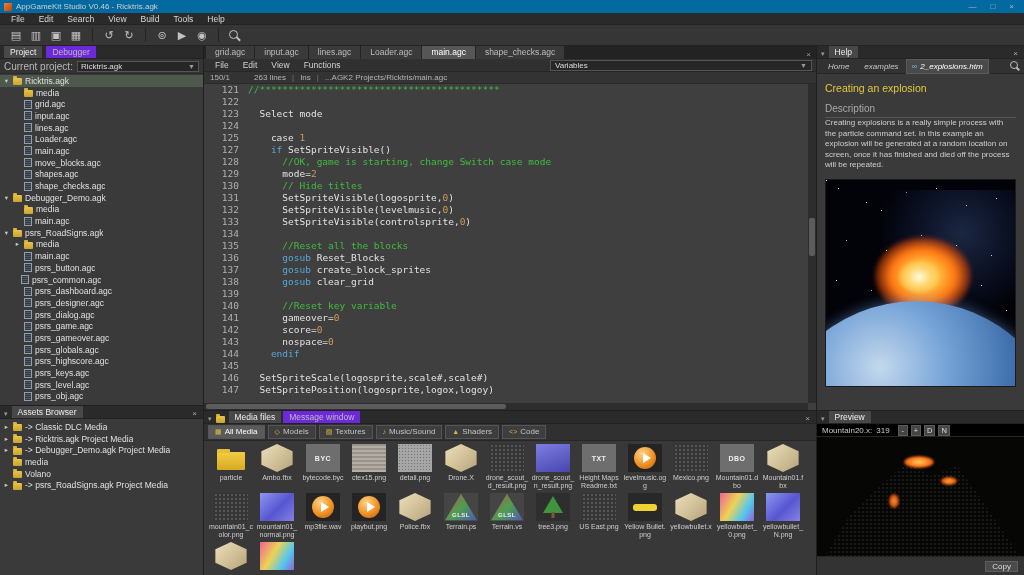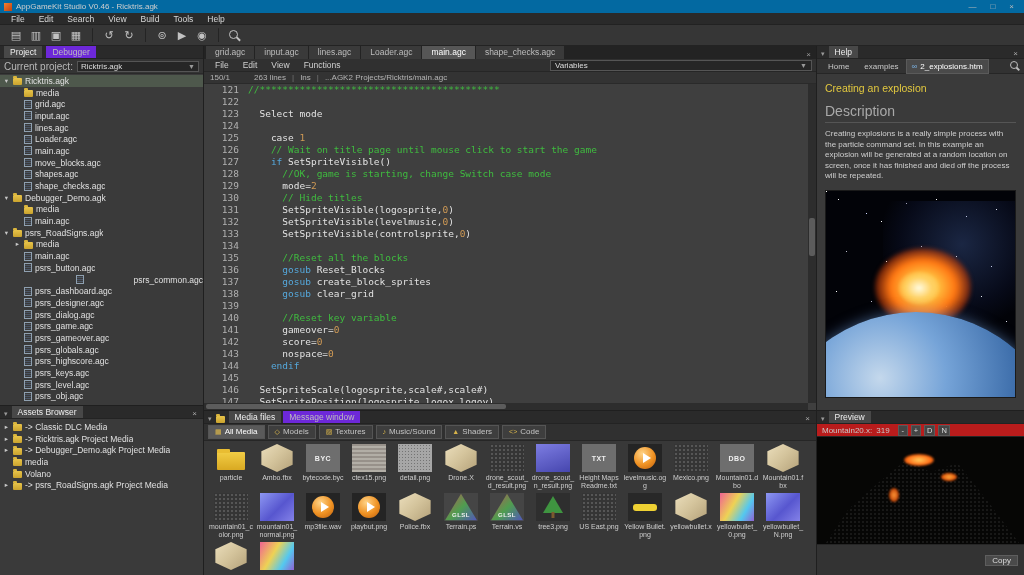--- a/index.html
+++ b/index.html
@@ -118,63 +118,63 @@
   .k-shader .thumb-badge { position:absolute; bottom:3px; left:0; right:0; text-align:center; font-size:6px; }
   .k-img-tree { background:#2e2e2e; }
   .k-img-tree::before { content:""; position:absolute; left:50%; top:3px; transform:translateX(-50%); border-left:10px solid #0000; border-right:10px solid #0000; border-bottom:17px solid #3f9440; }
   .k-img-tree::after { content:""; position:absolute; left:50%; bottom:3px; transform:translateX(-50%); width:3px; height:6px; background:#7b5a2e; }
   .k-img-yellow { background:#282828; }
   .k-img-yellow::before { content:""; position:absolute; left:5px; right:5px; top:11px; height:7px; background:#efd133; border-radius:3px; }
   .k-img-color { background:linear-gradient(120deg,#ef6292 0%,#eed254 40%,#54c8ef 72%,#9061d2 100%); }
 
   
   .help-panel { flex:1; min-height:0; display:flex; flex-direction:column; }
-  .helpnav { height:15px; flex:none; display:flex; align-items:center; gap:14px; background:#323232; border-bottom:1px solid #262626; padding:0 3px; }
+  .helpnav { height:15px; flex:none; display:flex; align-items:center; gap:14px; background:#323232; border-bottom:1px solid #262626; padding:0 3px;font-style:italic; }
   .hchip { font-size:8px; color:#c8c8c8; padding:1px 5px; line-height:11px; white-space:nowrap; display:flex; align-items:center; gap:3px; }
   .hchip.active { background:#4a4a4a; color:#fff; border:1px solid #5a5a5a; }
   .linkglyph { color:#7ab0e0; font-size:8px; }
   .helpnav .magwrap { margin-left:auto; position:relative; width:12px; height:12px; }
   .magwrap::before { content:""; position:absolute; width:6px; height:6px; border:1.5px solid #bbb; border-radius:50%; left:1px; top:1px; }
   .magwrap::after { content:""; position:absolute; width:4px; height:1.5px; background:#bbb; left:7px; top:8px; transform:rotate(45deg); }
   .help-body { flex:1; overflow:hidden; padding:8px 8px 0 8px; }
   .help-title { font-size:10.5px; color:#e3c93f; margin-bottom:9px; }
-  .help-section { font-size:14px; color:#a9a9a9; border-bottom:1px solid #555; padding-bottom:3px; margin-bottom:6px; }
+  .help-section { font-size:10px; color:#a9a9a9; border-bottom:1px solid #555; padding-bottom:3px; margin-bottom:0; }
   .help-text { font-size:8px; line-height:10.5px; color:#cfcfcf; margin-bottom:8px; }
   .help-img { position:relative; height:208px; background:#020308; overflow:hidden; border:1px solid #1a1a1a; }
   .stars { position:absolute; width:1px; height:1px; background:#fff; left:0; top:0;
     box-shadow: 12px 8px #fff, 40px 22px #cfd8ff, 55px 30px #fff, 80px 12px #aab, 110px 8px #fff,
       140px 25px #dde, 170px 18px #fff, 20px 60px #bbc, 60px 70px #fff, 95px 55px #ccd,
       130px 65px #fff, 165px 75px #dde, 10px 100px #fff, 45px 110px #bbc, 85px 95px #fff,
       120px 115px #ccd, 155px 105px #fff, 180px 130px #dde, 30px 140px #fff, 70px 150px #bbc,
       110px 160px #fff, 150px 155px #ccd, 25px 180px #fff, 90px 185px #bbc, 140px 190px #fff; }
   .nebula { position:absolute; left:30%; top:5%; width:70%; height:60%; background:radial-gradient(ellipse at 60% 35%, rgba(90,130,220,.28), rgba(40,60,140,.12) 55%, #0000 75%); }
   .explosion { position:absolute; left:26%; top:28%; width:96px; height:78px; border-radius:50%;
     background:radial-gradient(ellipse, #fff6c0 0%, #ffc040 22%, #ff7612 48%, rgba(190,55,8,.55) 68%, #0000 80%); filter:blur(2px); }
   .explosion-core { position:absolute; left:38%; top:39%; width:42px; height:34px; border-radius:50%;
     background:radial-gradient(ellipse, #fffbe0 0%, #ffd060 45%, #0000 75%); filter:blur(1px); }
   .earth { position:absolute; left:-60px; bottom:-215px; width:300px; height:300px; border-radius:50%;
     background:radial-gradient(circle at 38% 22%, #c4d8ec 0%, #76a4d8 22%, #2e5f9e 52%, #122b4e 78%, #060f1e 95%);
     box-shadow:0 0 14px rgba(120,170,240,.5); }
 
   
   .preview-panel { height:165px; flex:none; display:flex; flex-direction:column; border-top:1px solid #1f1f1f; }
-  .pv-controls { height:13px; flex:none; display:flex; align-items:center; gap:4px; font-size:8px; color:#c8c8c8; background:#b91c1c; border-bottom:1px solid #262626; padding:0 5px; }
+  .pv-controls { height:13px; flex:none; display:flex; align-items:center; gap:4px; font-size:8px; color:#c8c8c8; background:#000000; border-bottom:1px solid #262626; padding:0 5px; }
   .pv-btn { min-width:10px; text-align:center; background:#454545; border:1px solid #5a5a5a; font-size:7.5px; line-height:9px; padding:0 2px; color:#ddd; }
   .pv-canvas { flex:1; position:relative; background:#060605; overflow:hidden; }
   .mountain { position:absolute; left:4%; right:2%; bottom:0; top:14%;
     clip-path:polygon(0 100%, 12% 62%, 28% 32%, 42% 8%, 54% 22%, 68% 12%, 84% 55%, 100% 100%);
     background:linear-gradient(150deg,#7d7468 0%,#575148 35%,#343029 70%,#1c1a17 100%);
     background-image:radial-gradient(rgba(255,255,255,.07) 1px,#0000 1px); background-size:4px 4px; }
   .lava1 { position:absolute; left:42%; top:16%; width:30px; height:12px; border-radius:50%;
     background:radial-gradient(#ffd060, #ff6812 60%, #0000 85%); filter:blur(1px); }
   .lava2 { position:absolute; left:60%; top:34%; width:16px; height:8px; border-radius:50%;
     background:radial-gradient(#ffb040, #e05008 65%, #0000 90%); filter:blur(1px); }
   .lava3 { position:absolute; left:35%; top:48%; width:10px; height:14px; border-radius:50%;
     background:radial-gradient(#ff9838, #c04408 65%, #0000 90%); filter:blur(1px); }
-  .pv-footer { height:31px; flex:none; background:#333; display:flex; align-items:center; justify-content:flex-end; padding:0 6px; border-top:1px solid #262626; }
+  .pv-footer { height:19px; flex:none; background:#333; display:flex; align-items:center; justify-content:flex-end; padding:0 6px; border-top:1px solid #262626; }
   .copy-btn { font-size:8px; color:#ddd; background:#4a4a4a; border:1px solid #5e5e5e; line-height:9px; padding:0 6px; }
 </style>
 </head>
 <body>
 
 <div class="app">
 
   <div class="titlebar">
     <span class="appicon"></span>
     <span class="titletext">AppGameKit Studio V0.46 - Ricktris.agk</span>
@@ -327,21 +327,21 @@
             <div class="tree-row" style="padding-left: 14px;">
               <span class="tree-arrow"></span>
               <span class="ic ic-file"></span>
               <span class="tree-label">main.agc</span>
             </div>
             <div class="tree-row" style="padding-left: 14px;">
               <span class="tree-arrow"></span>
               <span class="ic ic-file"></span>
               <span class="tree-label">psrs_button.agc</span>
             </div>
-            <div class="tree-row" style="padding-left: 20px; justify-content: space-between;">
+            <div class="tree-row" style="padding-left: 11px;">
               <span class="tree-arrow"></span>
               <span class="ic ic-file"></span>
               <span class="tree-label">psrs_common.agc</span>
             </div>
             <div class="tree-row" style="padding-left: 14px;">
               <span class="tree-arrow"></span>
               <span class="ic ic-file"></span>
               <span class="tree-label">psrs_dashboard.agc</span>
             </div>
             <div class="tree-row" style="padding-left: 14px;">
@@ -486,24 +486,20 @@
               <span class="ln">123</span>
               <span class="code-text"><span class="tok-w">  Select mode</span></span>
             </div>
             <div class="code-line">
               <span class="ln">124</span>
               <span class="code-text"></span>
             </div>
             <div class="code-line">
               <span class="ln">125</span>
               <span class="code-text"><span class="tok-w">    case </span><span class="tok-n">1</span></span>
-            </div>
-            <div class="code-line">
-              <span class="ln">126</span>
-              <span class="code-text"><span class="tok-w">    </span><span class="tok-c">// Wait on title page until mouse click to start the game</span></span>
             </div>
             <div class="code-line">
               <span class="ln">127</span>
               <span class="code-text"><span class="tok-w">    </span><span class="tok-k">if </span><span class="tok-w">SetSpriteVisible()</span></span>
             </div>
             <div class="code-line">
               <span class="ln">128</span>
               <span class="code-text"><span class="tok-w">      </span><span class="tok-c">//OK, game is starting, change Switch case mode</span></span>
             </div>
             <div class="code-line">

